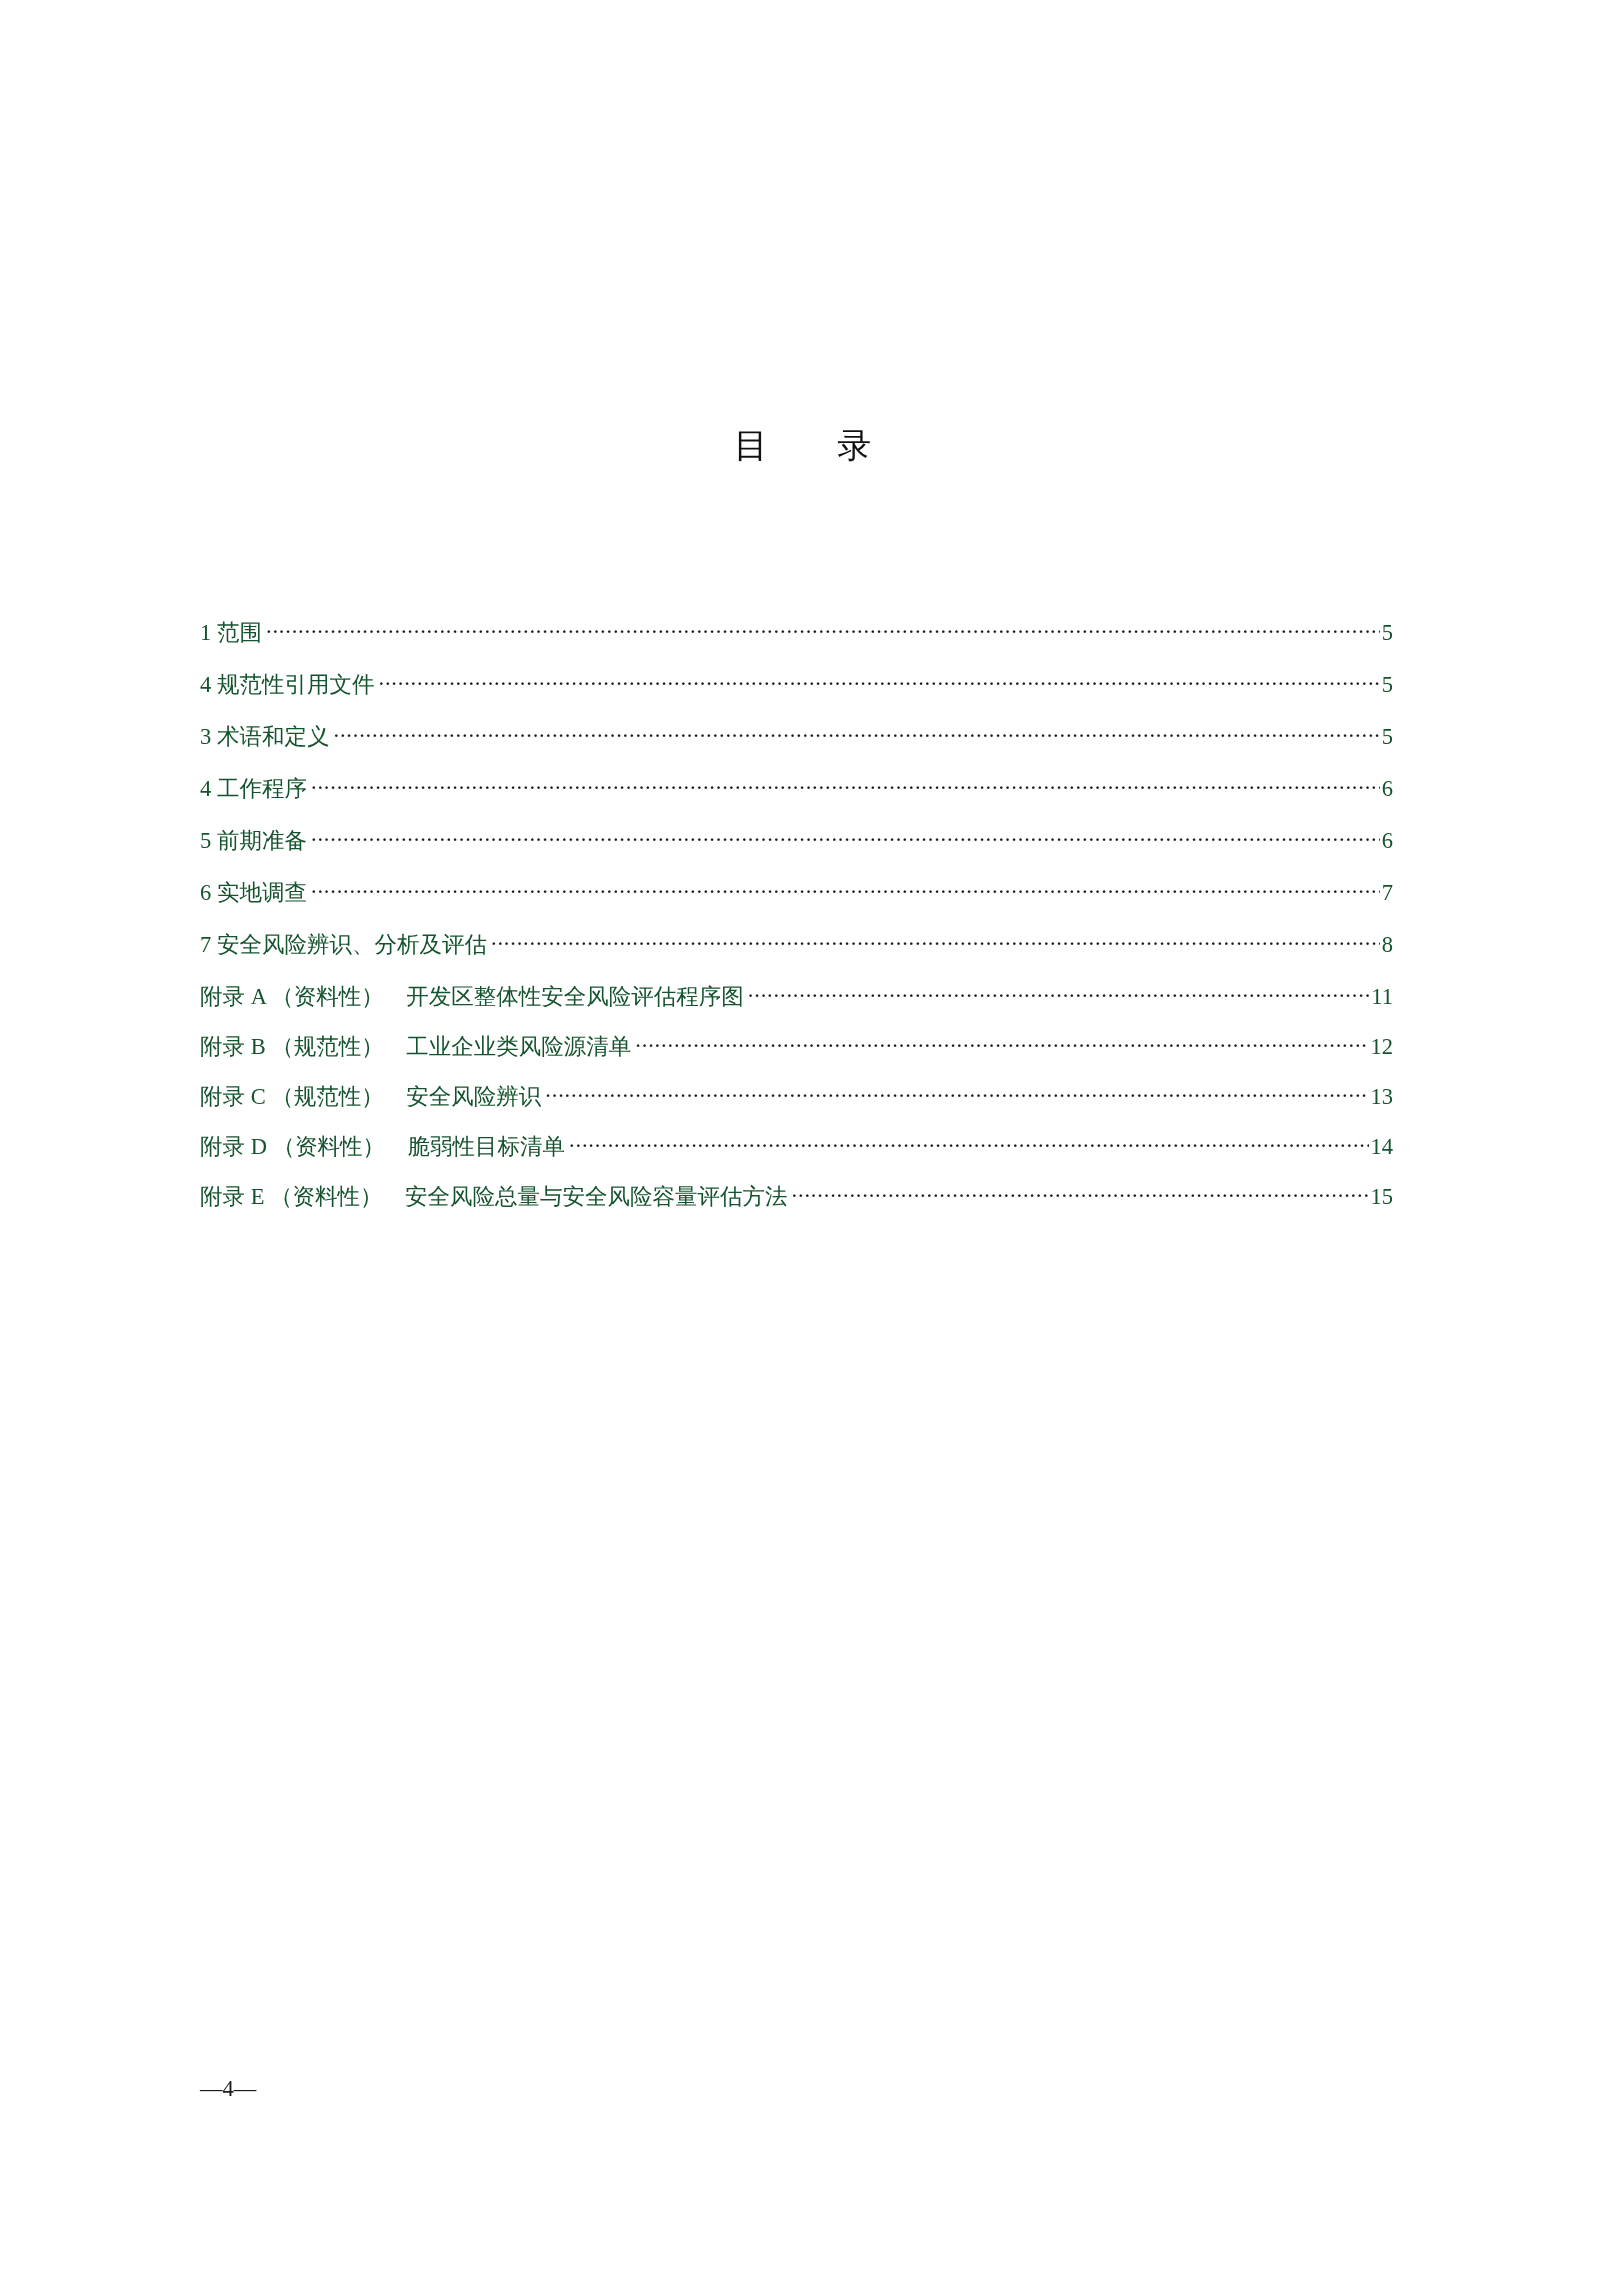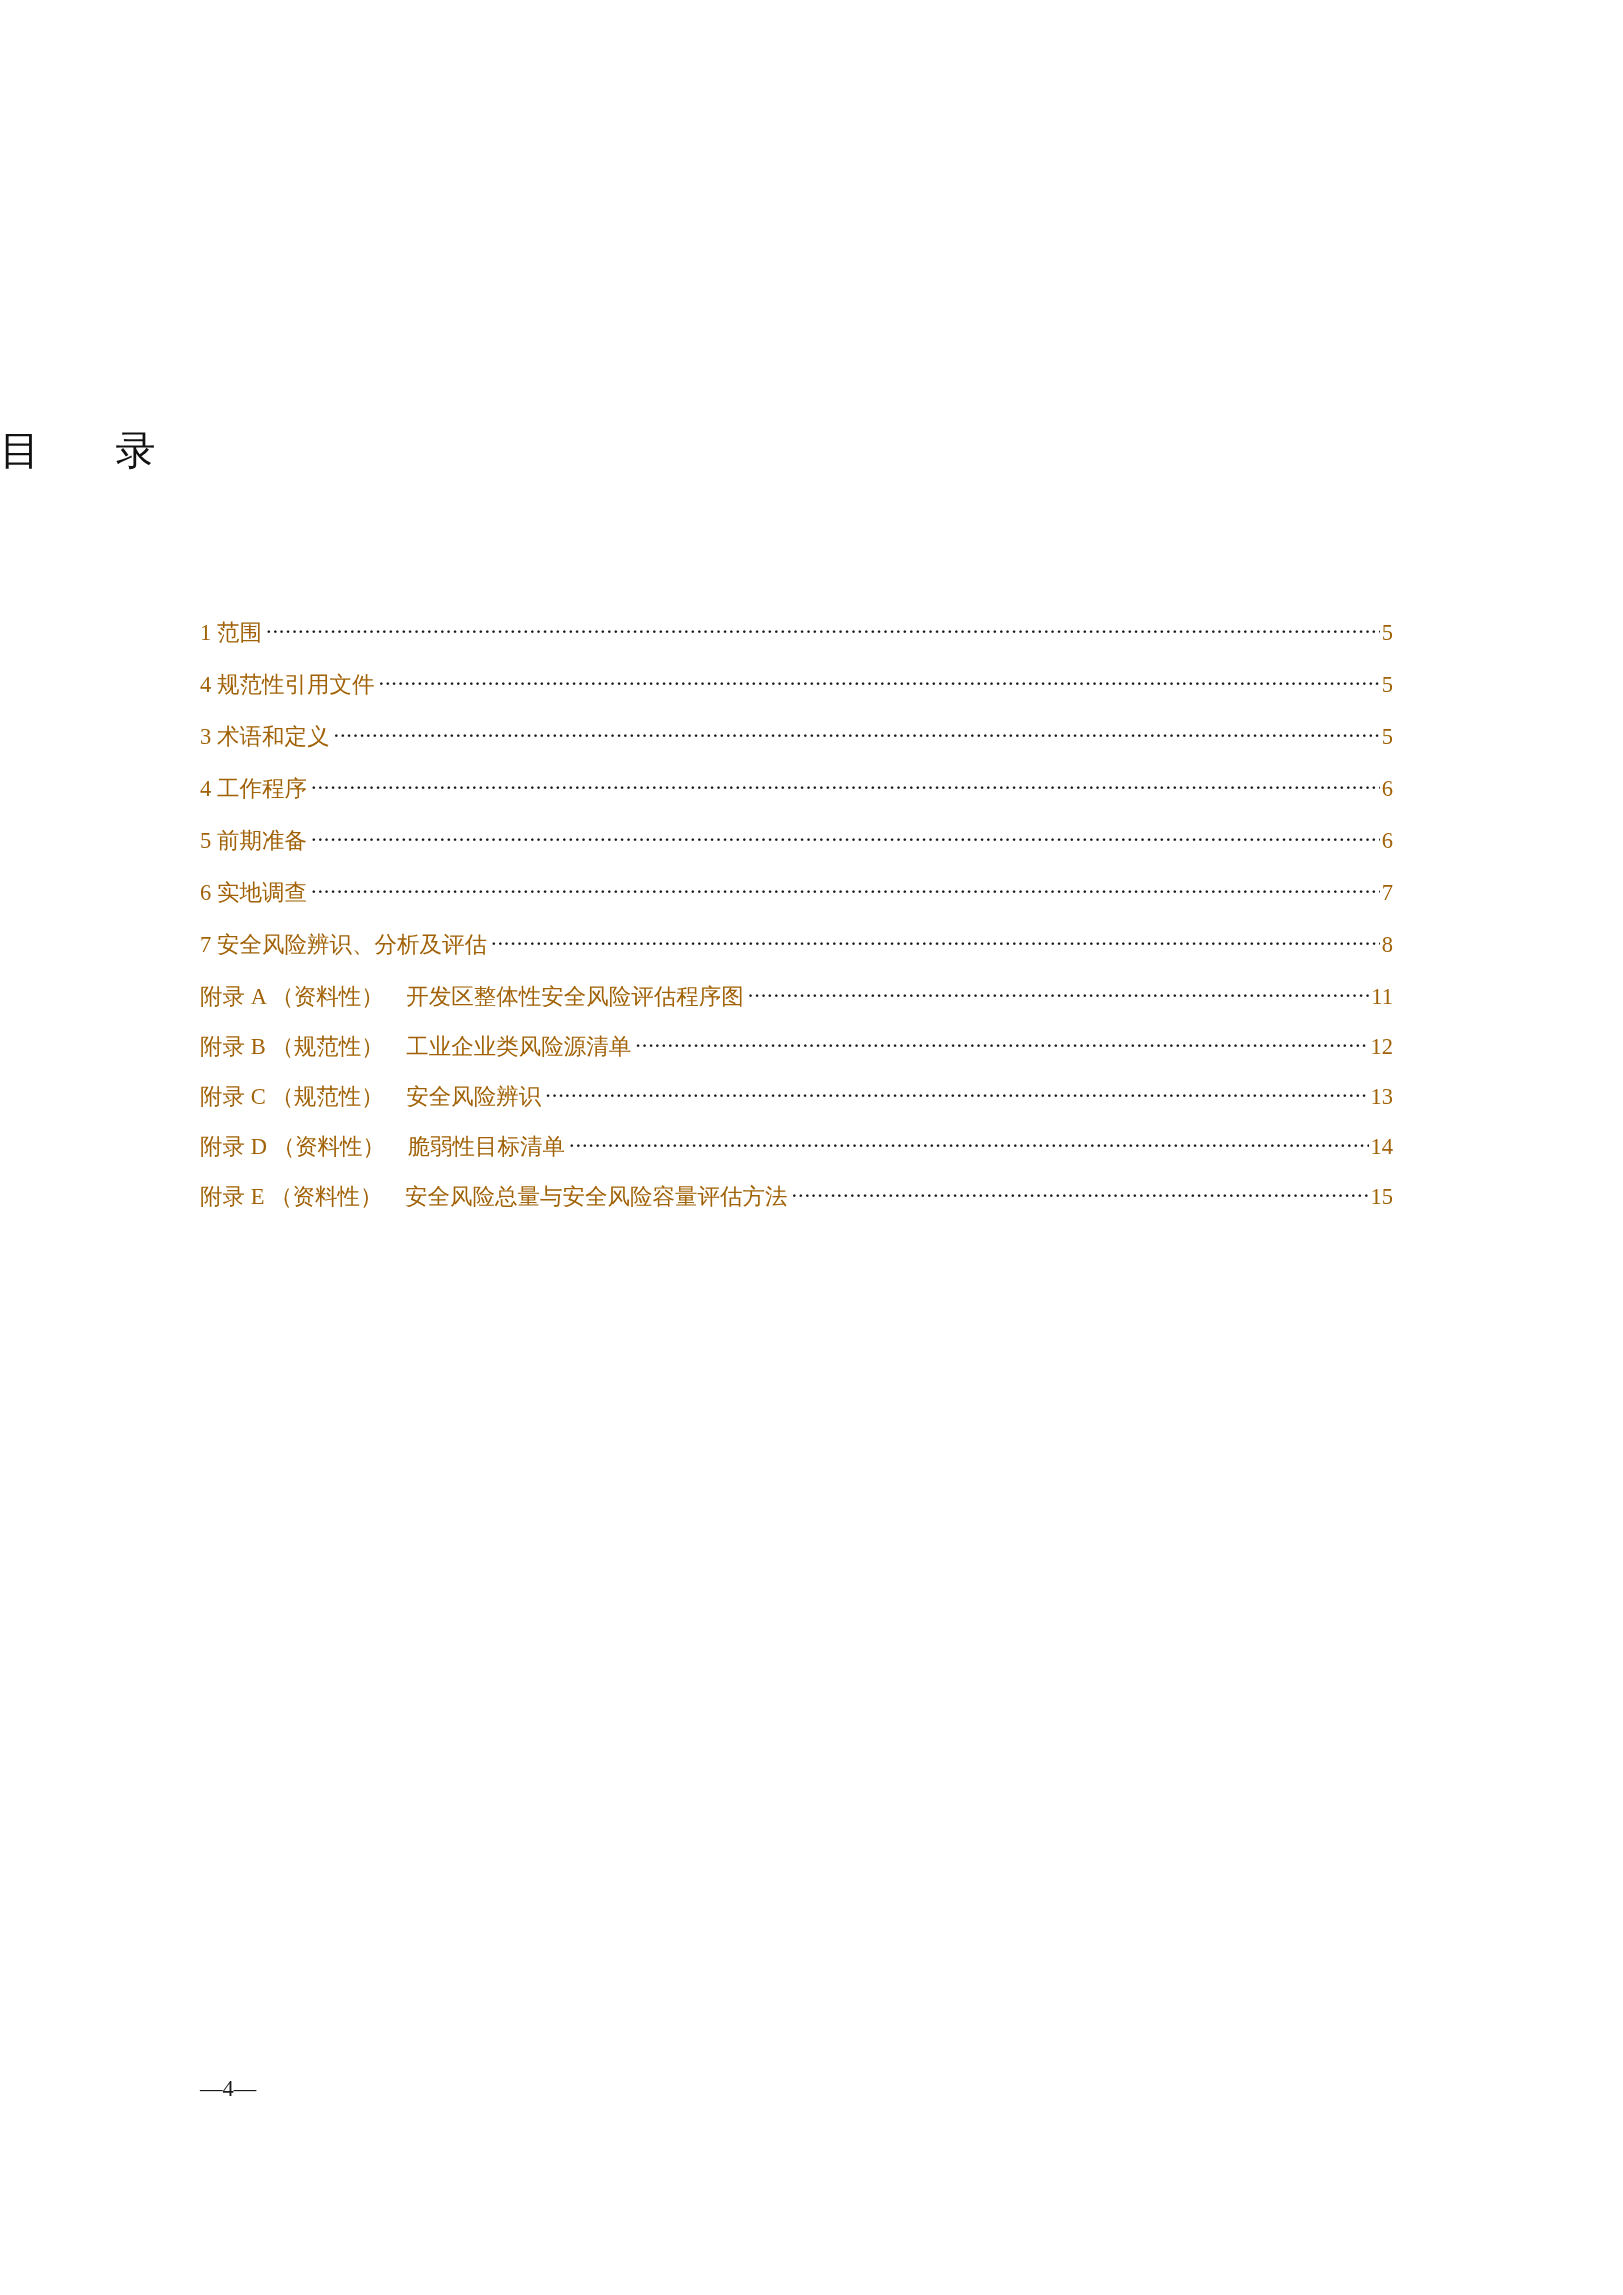--- a/index.html
+++ b/index.html
@@ -15,39 +15,39 @@
     font-family: "Liberation Serif", "DejaVu Serif", serif;
     color: #1a1a1a;
     box-sizing: border-box;
     overflow: hidden;
   }
   .toc-title {
     position: absolute;
     top: 423px;
     left: 0;
     width: 1623px;
-    text-align: left;
-    font-size: 40px;
+    text-align: center;
+    font-size: 34px;
     letter-spacing: 17.7px;
     font-family: "Liberation Serif", "DejaVu Serif", serif;
     color: #111111;
   }
   .toc-list {
     position: absolute;
     top: 617px;
     left: 200px;
     width: 1193px;
   }
   .toc-entry {
     display: flex;
     align-items: baseline;
     width: 100%;
     font-size: 22.5px;
     line-height: 1.0;
-    color: #a16207;
+    color: #14532d;
     margin-bottom: 0;
     height: 52px;
     white-space: nowrap;
   }
   .toc-entry.appendix {
     font-size: 22.5px;
     height: 50px;
   }
   .toc-label {
     flex: 0 0 auto;

